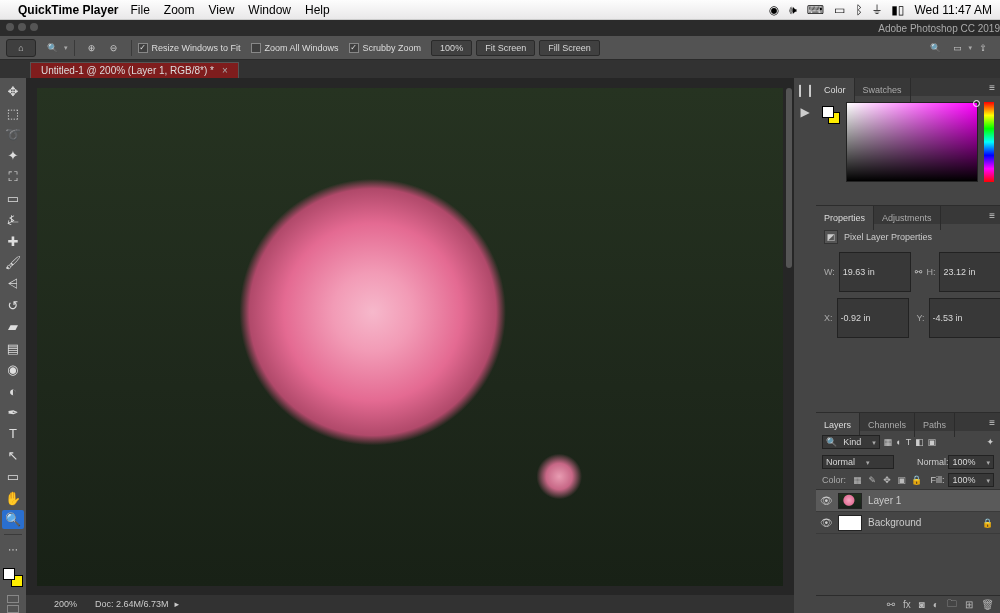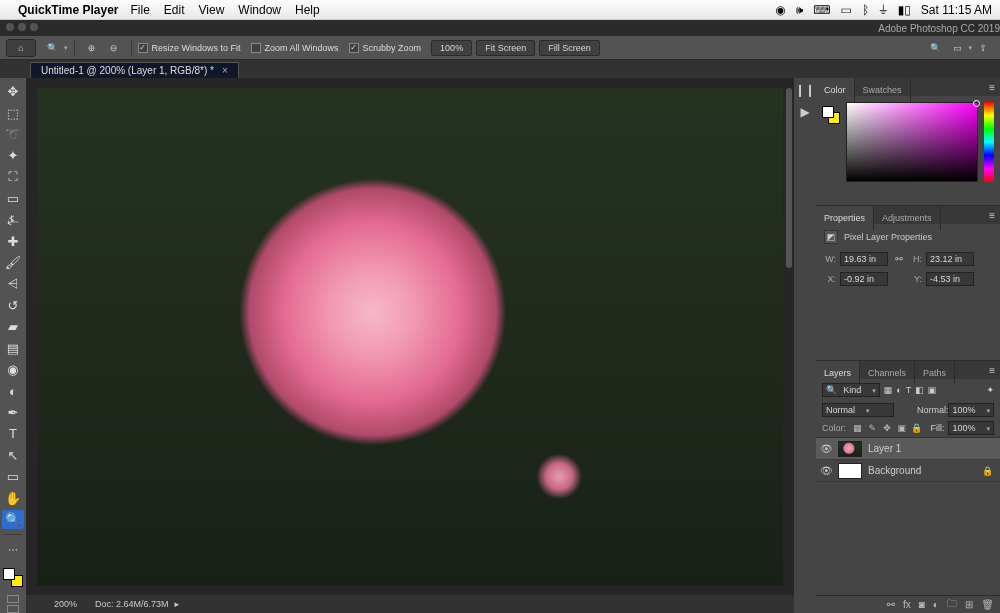--- a/index.html
+++ b/index.html
@@ -20,21 +20,21 @@
   .home-btn { width: 30px; height: 18px; background: #3f3f3f; display: flex; align-items: center; justify-content: center; border-radius: 3px; border: 1px solid #282828; margin-right: 6px; }
   .options-icon { width: 14px; height: 14px; display: flex; align-items: center; justify-content: center; color: #ccc; margin: 0 4px; }
   .vsep { width: 1px; height: 16px; background: #3a3a3a; margin: 0 6px; }
   .cb { width: 10px; height: 10px; border: 1px solid #888; display: inline-flex; align-items: center; justify-content: center; margin-right: 4px; font-size: 8px; background: #3f3f3f; }
   .cb.checked::after { content: "✓"; color: #ddd; }
   .opt-label { margin-right: 10px; }
   .btn { background: #404040; border: 1px solid #2a2a2a; padding: 2px 8px; border-radius: 2px; margin-right: 4px; color: #d8d8d8; font-size: 9px; }
   .optionsbar .spacer { flex: 1; }
   
   .doc-tabrow { height: 18px; background: #323232; display: flex; align-items: flex-end; padding-left: 30px; }
-  .doc-tab { background: #0f172a; color: #ddd; font-size: 10px; padding: 2px 10px; border-top: 1px solid #555; border-left: 1px solid #555; border-right: 1px solid #555; }
+  .doc-tab { background: #7f1d1d; color: #ddd; font-size: 10px; padding: 2px 10px; border-top: 1px solid #555; border-left: 1px solid #555; border-right: 1px solid #555; }
   .doc-tab .x { margin-left: 8px; color: #aaa; font-size: 10px; }
   
   .workspace { display: flex; height: 535px; }
   .toolbar { width: 26px; background: #535353; display: flex; flex-direction: column; align-items: center; padding-top: 4px; gap: 2px; }
   .tool { width: 22px; height: 20px; display: flex; align-items: center; justify-content: center; color: #ddd; font-size: 13px; border-radius: 2px; }
   .tool.selected { background: #2a6fcf; }
   .color-swatches { margin-top: 6px; position: relative; width: 20px; height: 20px; }
   .sw-fg { position: absolute; left: 0; top: 0; width: 12px; height: 12px; background: #fff; border: 1px solid #000; }
   .sw-bg { position: absolute; right: 0; bottom: 0; width: 12px; height: 12px; background: #ffee00; border: 1px solid #000; }
   .toolbar-extra { margin-top: 6px; display: flex; flex-direction: column; gap: 2px; }
@@ -65,21 +65,21 @@
   .cp-field { flex:1; height: 80px; background: linear-gradient(to bottom, rgba(0,0,0,0), #000),
       linear-gradient(to right, #fff, #f0f); border: 1px solid #222; position: relative; }
   .cp-field .ring { position:absolute; right:-3px; top:-3px; width:7px; height:7px; border:1px solid #fff; border-radius:50%; }
   .cp-hue { width: 10px; height: 80px; background: linear-gradient(to bottom, #f00,#ff0,#0f0,#0ff,#00f,#f0f,#f00); }
   
   .props-panel { border-bottom: 1px solid #2c2c2c; }
   .props-row { padding: 6px 8px; display: flex; align-items: center; gap: 6px; font-size: 9px; color: #ccc; }
   .props-row .picon { width:14px; height:14px; background:#555; border:1px solid #333; display:flex; align-items:center; justify-content:center;}
   .prop-line { display: flex; align-items: center; gap: 4px; padding: 2px 8px 4px 8px; font-size: 9px;}
   .plabel { width: 12px; text-align: right; color: #aaa; }
-  .pinput { background: #383838; border: 1px solid #222; color: #d8d8d8; width: 48px; font-size: 9px; padding: 1px 3px; }
+  .pinput { background: #383838; border: 1px solid #222; color: #d8d8d8; width: 72px; font-size: 9px; padding: 14px 3px; }
   .link-icon { width: 14px; text-align: center; }
   .props-empty { height: 70px;}
   
   .layers-panel { flex: 1; display: flex; flex-direction: column; }
   .layers-toolbar { display: flex; align-items: center; gap: 4px; padding: 4px 6px; font-size: 9px; }
   .mini-select { background: #383838; border: 1px solid #222; color: #d8d8d8; font-size: 9px; padding: 1px 3px; display:flex; align-items:center; gap:6px;}
   .mini-select .dd::after { content:"▾"; font-size:7px; color:#aaa; margin-left:5px;}
   .layers-row2 { display:flex; align-items:center; padding: 2px 6px; font-size:9px;}
   .layers-row2 .spacer { flex: 1; }
   .lock-row { display:flex; align-items:center; gap:4px; padding: 2px 6px; font-size:9px; border-bottom:1px solid #333;}
@@ -94,33 +94,33 @@
   .layer .lock { margin-left:auto; margin-right:6px; color:#bbb; font-size:9px;}
   .layers-footer { height: 18px; border-top: 1px solid #2c2c2c; display:flex; align-items:center; justify-content:flex-end; gap:8px; padding: 0 6px; color:#bbb; font-size:10px;}
 </style>
 </head>
 <body>
 
 <div class="mac-menubar">
   <span class="apple"></span>
   <span class="app-name">QuickTime Player</span>
   <span class="menu-item">File</span>
-  <span class="menu-item">Edit</span>
+  <span class="menu-item">Zoom</span>
   <span class="menu-item">View</span>
   <span class="menu-item">Window</span>
   <span class="menu-item">Help</span>
   <span class="spacer"></span>
   <span class="status-icon">◉</span>
   <span class="status-icon">🕪</span>
   <span class="status-icon">⌨</span>
   <span class="status-icon">▭</span>
   <span class="status-icon">ᛒ</span>
   <span class="status-icon">⏚</span>
   <span class="status-icon">▮▯</span>
-  <span class="status-icon">Sat 11:15 AM</span>
+  <span class="status-icon">Wed 11:47 AM</span>
 </div>
 
 <div class="ps-titlebar">
   <div class="traffic">
     <div class="dot"></div>
     <div class="dot"></div>
     <div class="dot"></div>
   </div>
   <span>Adobe Photoshop CC 2019</span>
 </div>

